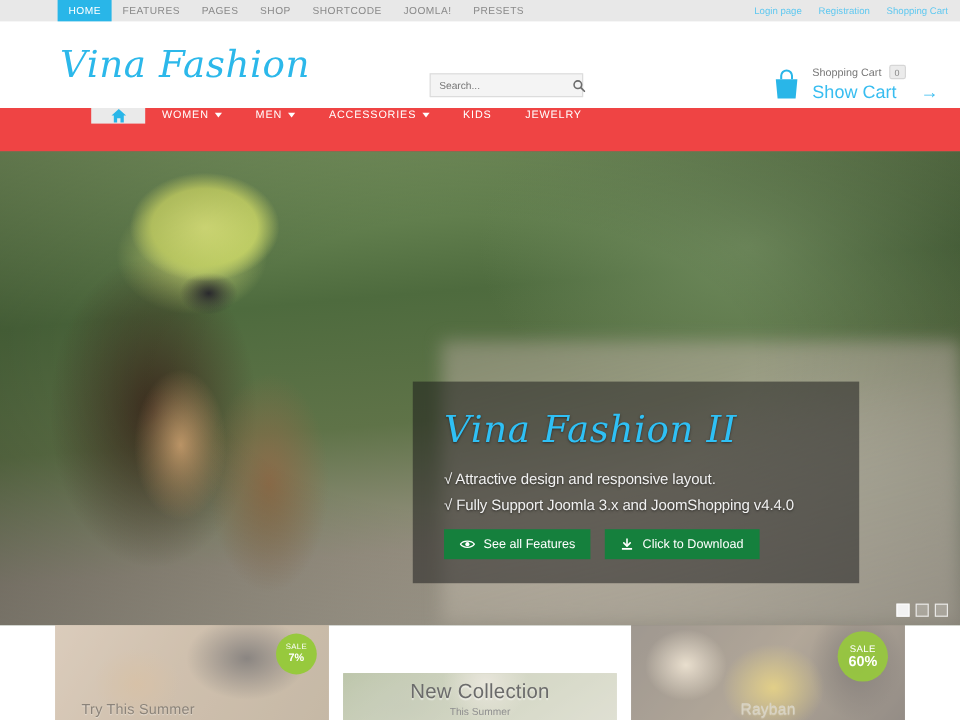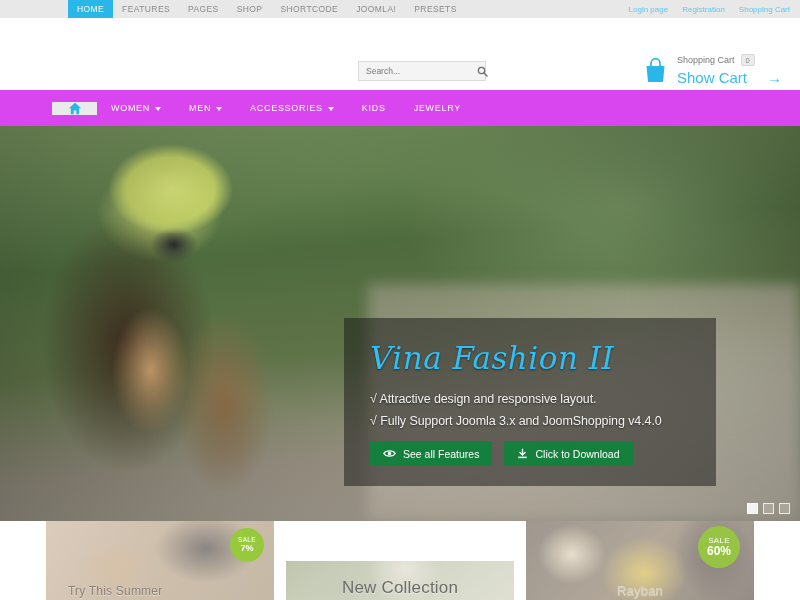--- a/index.html
+++ b/index.html
@@ -18,21 +18,21 @@
   .topbar {
     height: 18px;
     background: #e8e8e8;
     display: flex;
     align-items: stretch;
     position: relative;
   }
   .topnav {
     display: flex;
     align-items: stretch;
-    margin-left: 68px;
+    margin-left: 48px;
   }
   .topnav-item {
     font-size: 8.5px;
     letter-spacing: 0.4px;
     color: #8a8a8a;
     padding: 0 9px;
     display: flex;
     align-items: center;
     cursor: pointer;
     white-space: nowrap;
@@ -156,24 +156,24 @@
     text-decoration: none;
     cursor: pointer;
     display: flex;
     align-items: center;
     gap: 20px;
   }
 
   
   .mainnav {
     height: 36px;
-    background: #d946ef;
-    display: flex;
-    align-items: center;
-    padding-left: 52px;
+    background: #ef4444;
+    display: flex;
+    align-items: flex-start;
+    padding-left: 76px;
     position: relative;
     z-index: 5;
   }
   .nav-home {
     width: 45px;
     background: #eaeaea;
     display: flex;
     align-items: center;
     justify-content: center;
     cursor: pointer;
@@ -405,20 +405,21 @@
     <div class="topnav-item">PRESETS</div>
   </nav>
   <div class="topright">
     <a>Login page</a>
     <a>Registration</a>
     <a>Shopping Cart</a>
   </div>
 </div>
 
 <header class="header">
+  <div class="logo">Vina Fashion</div>
 
   <div class="search-wrap">
     <input class="search-input" type="text" placeholder="Search..." style="">
     <button class="search-btn">
       <svg width="11" height="11" viewBox="0 0 16 16">
         <circle cx="6.6" cy="6.6" r="4.6" fill="none" stroke="#6d6d6d" stroke-width="1.9"></circle>
         <line x1="10.2" y1="10.2" x2="14.6" y2="14.6" stroke="#6d6d6d" stroke-width="2.1" stroke-linecap="round"></line>
       </svg>
     </button>
   </div>
@@ -517,20 +518,21 @@
     </div>
     <div class="promo-text">
       <div class="promo-title">Try This Summer</div>
     </div>
   </div>
 
   <div class="promo promo-2">
     <div class="promo-overlay"></div>
     <div class="promo-text">
       <div class="promo-title">New Collection</div>
+      <div class="promo-sub">This Summer</div>
     </div>
   </div>
 
   <div class="promo promo-3">
     <div class="promo-overlay"></div>
     <div class="promo-badge">
       <span class="b1">SALE</span>
       <span class="b2">60%</span>
     </div>
     <div class="promo-text">

